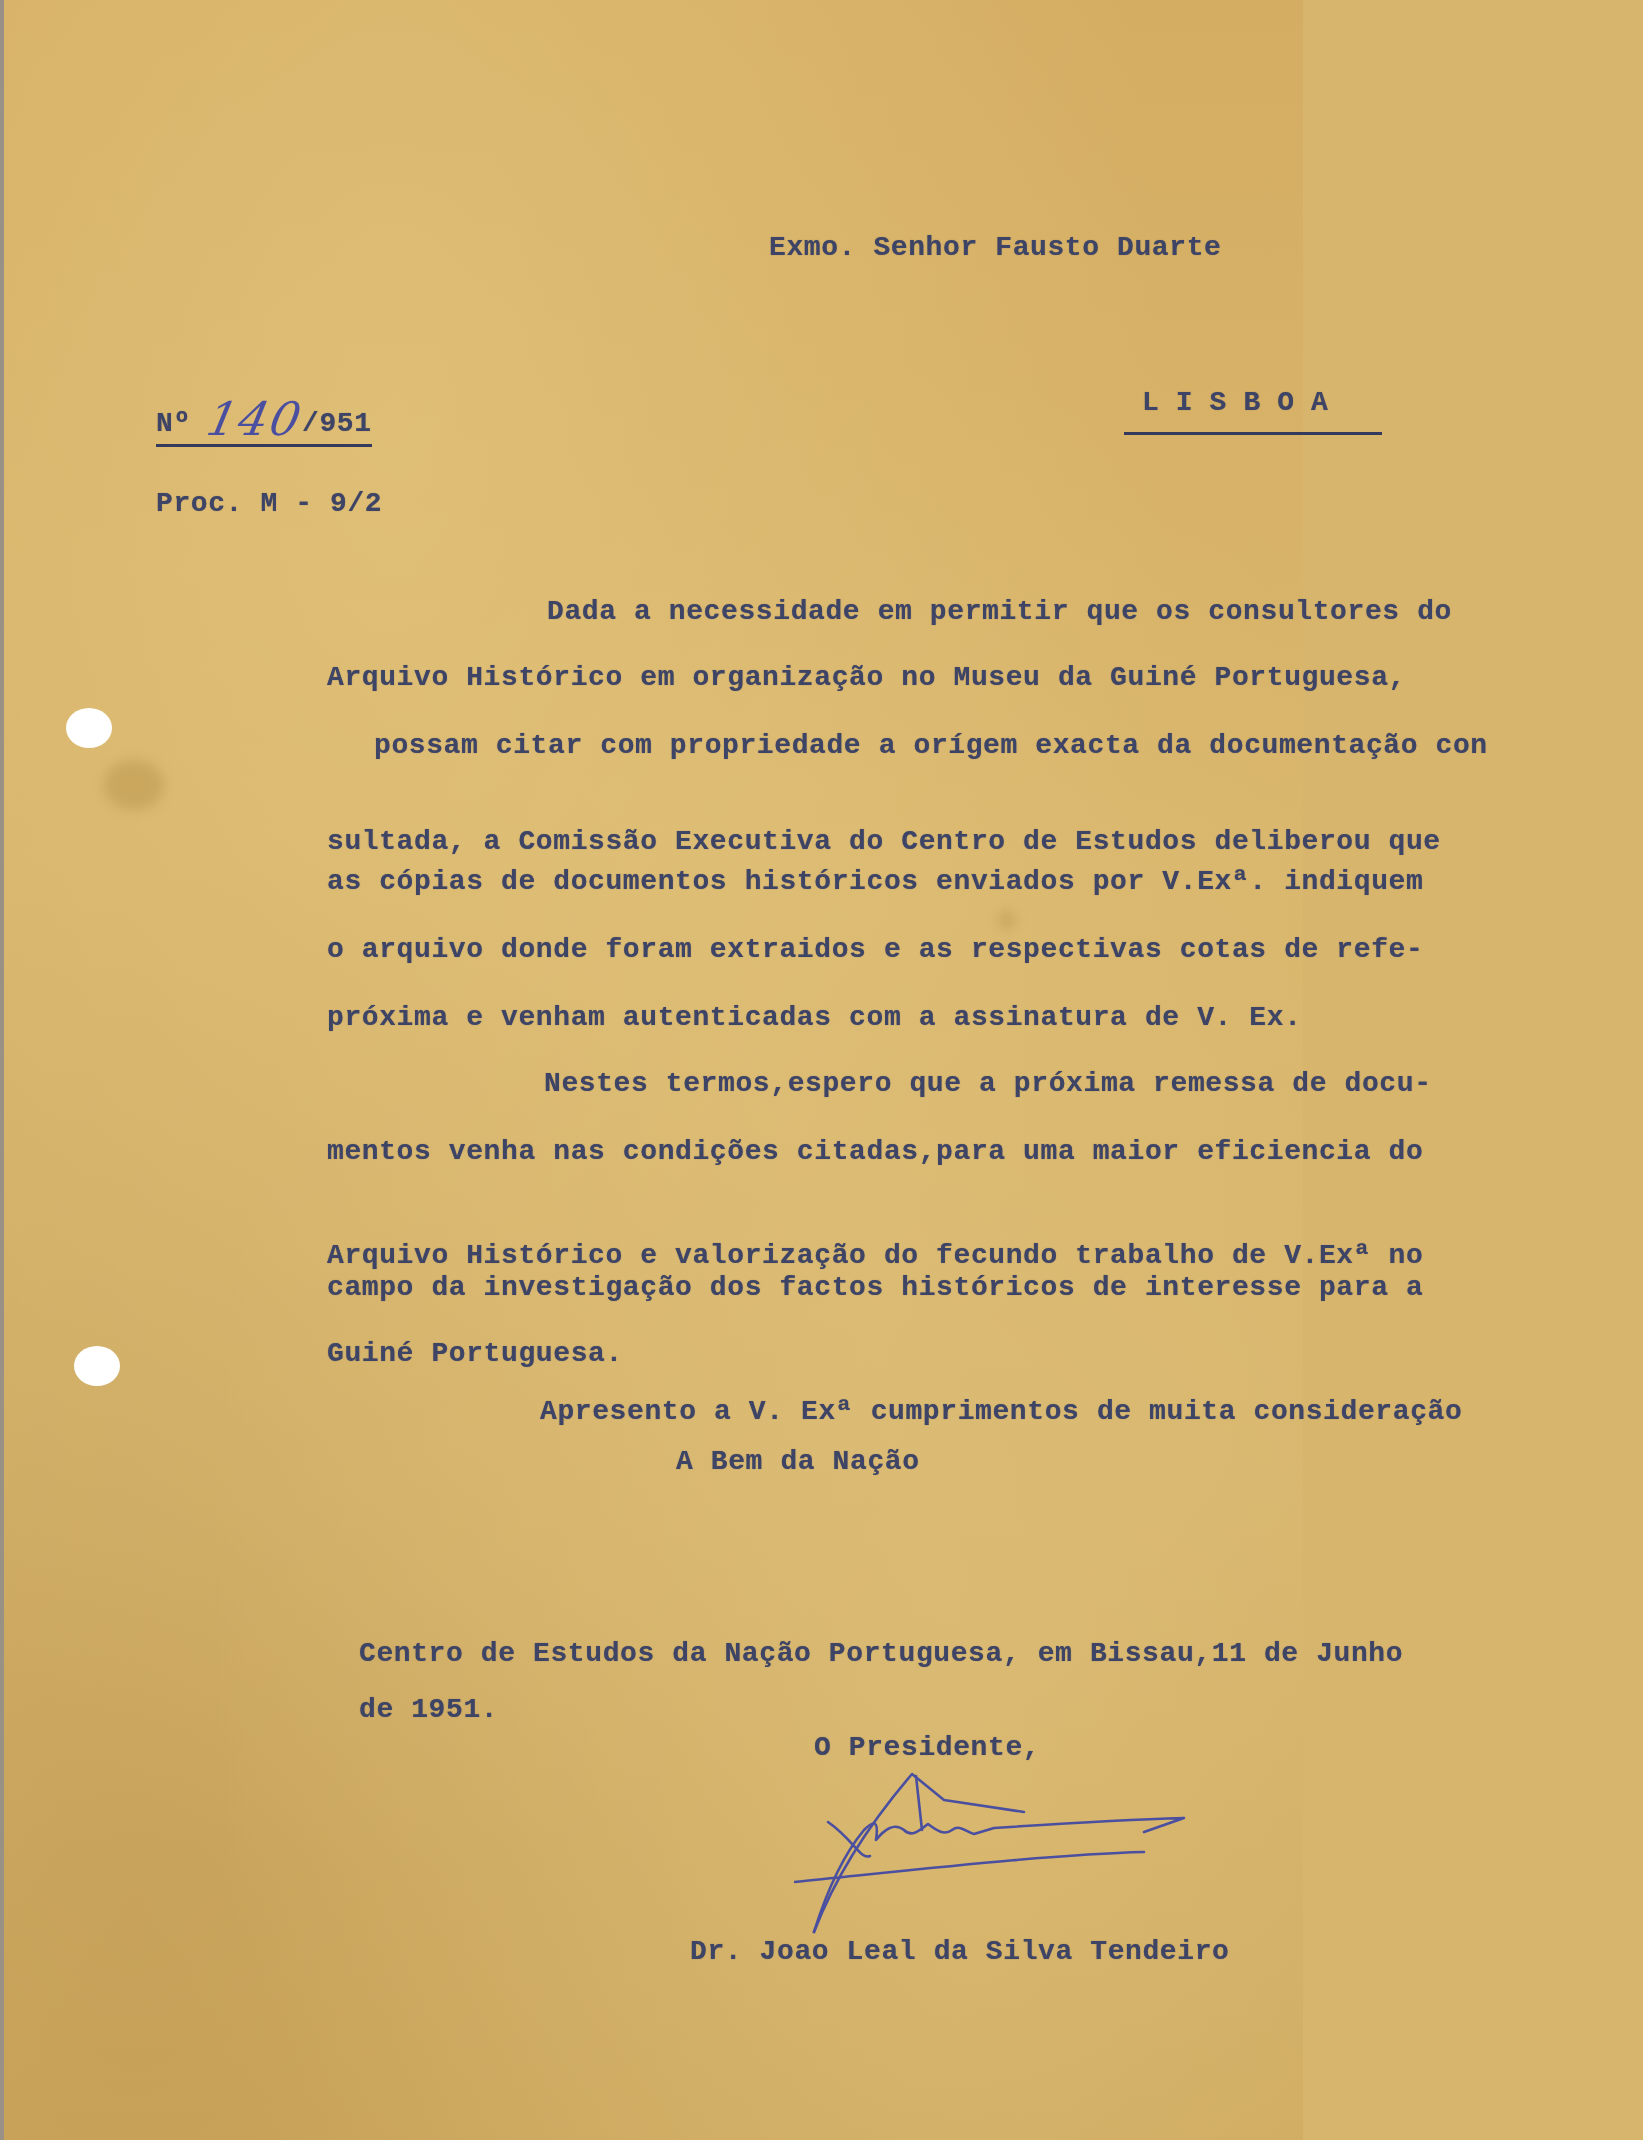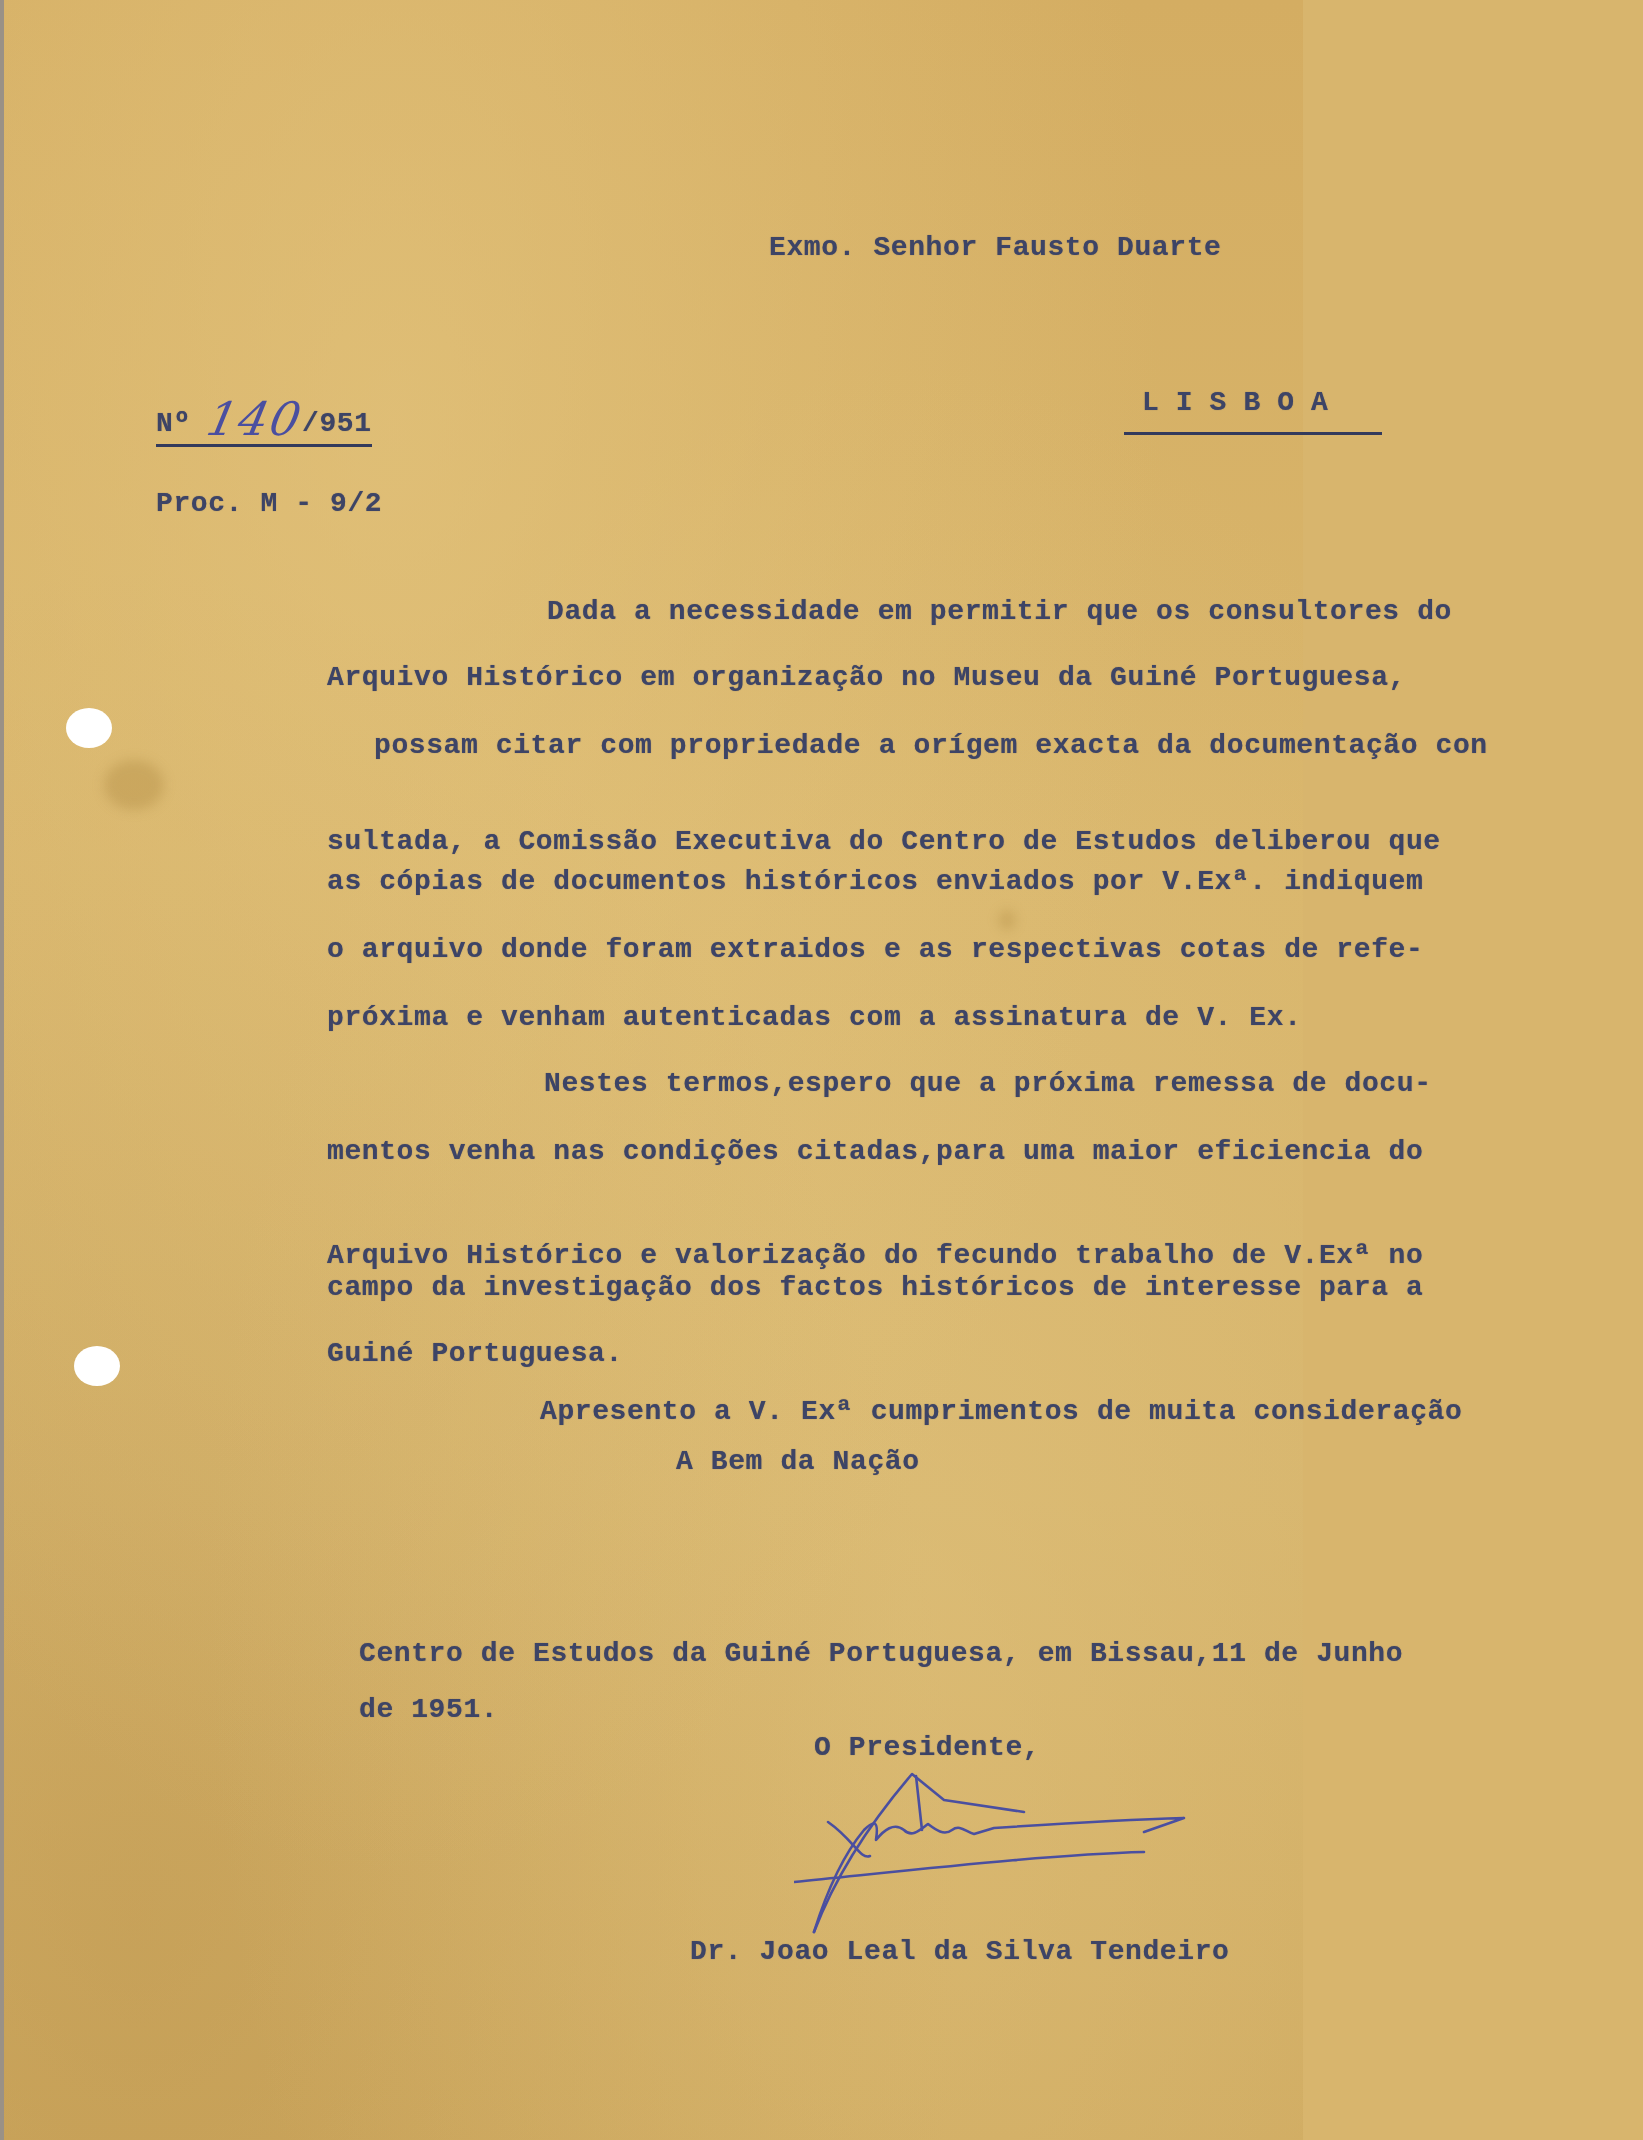--- a/index.html
+++ b/index.html
@@ -78,21 +78,21 @@
   <div class="line" style="left:540px;top:1068px;">Nestes termos,espero que a próxima remessa de docu-</div>
   <div class="line body-line" style="top:1136px;">mentos venha nas condições citadas,para uma maior eficiencia do</div>
   <div class="line body-line" style="top:1240px;text-align:right;">Arquivo Histórico e valorização do fecundo trabalho de V.Exª no</div>
   <div class="line body-line" style="top:1272px;">campo da investigação dos factos históricos de interesse para a</div>
   <div class="line body-line" style="top:1338px;">Guiné Portuguesa.</div>
 
   <div class="line" style="left:536px;top:1396px;">Apresento a V. Exª cumprimentos de muita consideração</div>
 
   <div class="line" style="left:672px;top:1446px;text-align:center;">A Bem da Nação</div>
 
-  <div class="line" style="left:355px;top:1638px;">Centro de Estudos da Guiné Portuguesa, em Bissau,11 de Junho</div>
+  <div class="line" style="left:355px;top:1638px;">Centro de Estudos da Nação Portuguesa, em Bissau,11 de Junho</div>
   <div class="line" style="left:355px;top:1694px;">de 1951.</div>
 
   <div class="line" style="left:810px;top:1732px;">O Presidente,</div>
 
   <svg class="sig-hand" viewBox="0 0 460 180">
     <g fill="none" stroke="#4a4fa0" stroke-width="2.6" stroke-linecap="round" stroke-linejoin="round">
       <path d="M20 172 C 40 120, 70 70, 118 14 L 150 40 L 230 52"></path>
       <path d="M20 172 C 30 140, 45 100, 70 70 C 80 60, 85 60, 82 80 C 90 70, 100 62, 110 70 C 118 78, 126 70, 134 64 C 142 70, 150 76, 158 70 C 166 64, 172 72, 180 74 L 200 68 C 260 64, 320 60, 390 58 L 350 72"></path>
       <path d="M122 16 L 128 70"></path>
       <path d="M0 122 C 120 110, 260 94, 350 92"></path>

